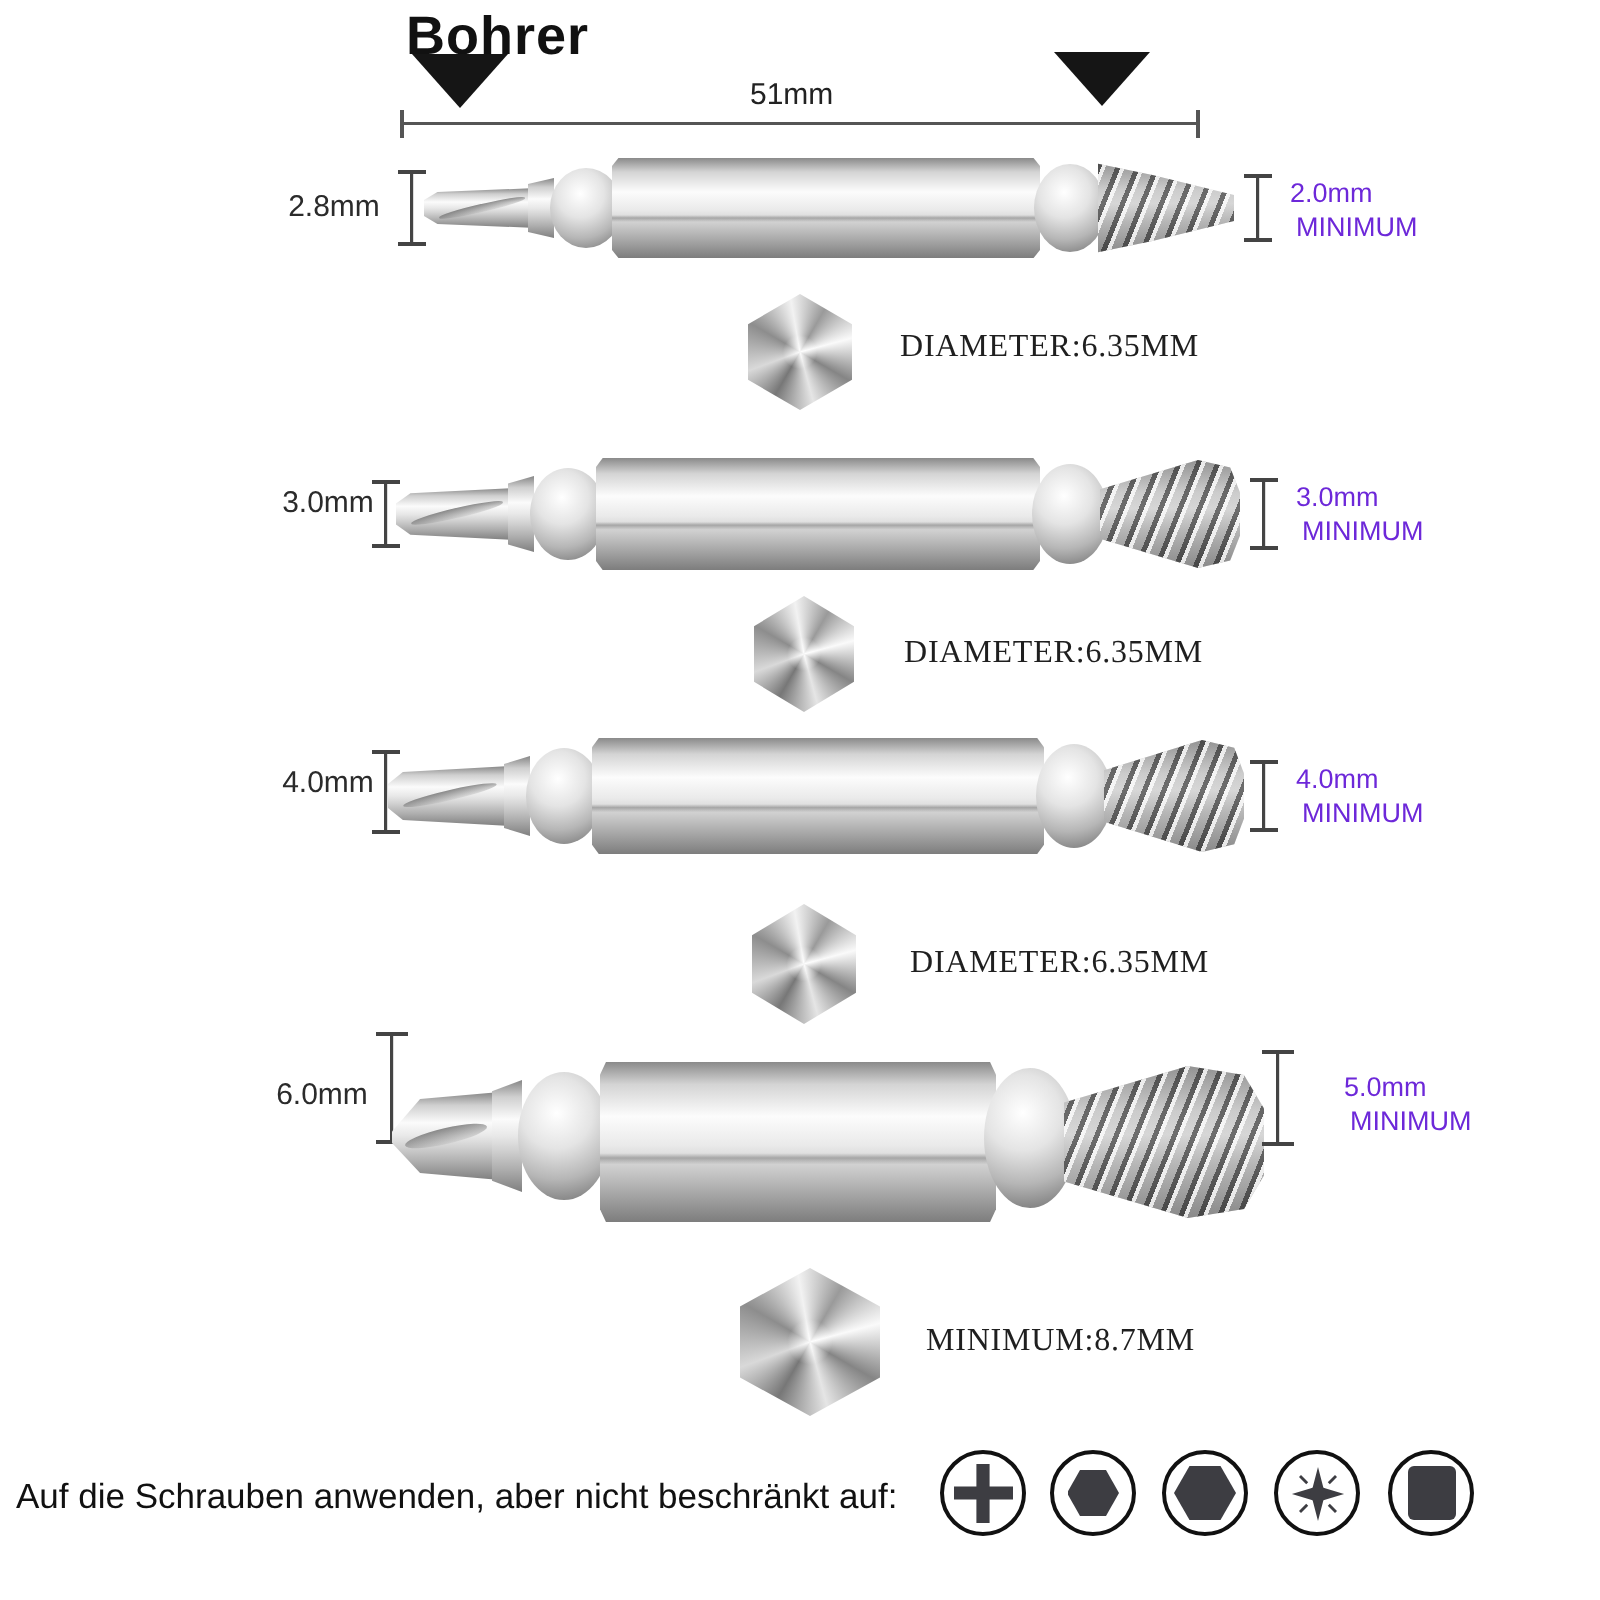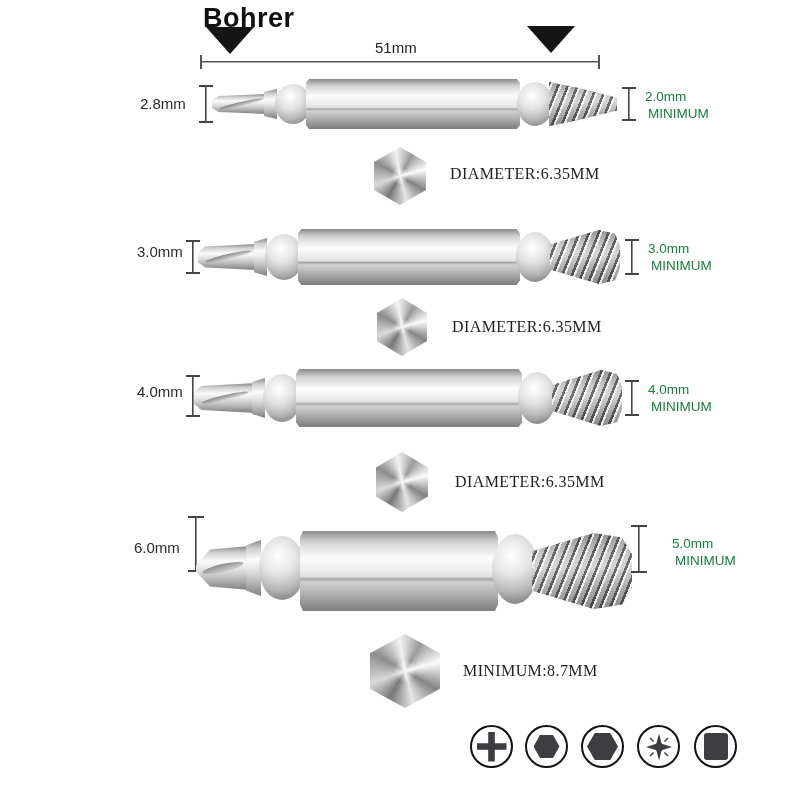--- a/index.html
+++ b/index.html
@@ -16,22 +16,22 @@
       linear-gradient(#555,#555) left center / 2px 100% no-repeat,
       linear-gradient(#555,#555) right center / 2px 100% no-repeat,
       linear-gradient(#555,#555) center / 100% 1.5px no-repeat; }
   .dim-label { font-size:15px; color:#222; }
 
   
   .ibeam { background:
       linear-gradient(#444,#444) top center / 100% 2px no-repeat,
       linear-gradient(#444,#444) bottom center / 100% 2px no-repeat,
       linear-gradient(#444,#444) center / 1.6px 100% no-repeat; }
-  .sz-label { font-size:15px; color:#2b2b2b; text-align:left; }
-  .min-label { font-size:13.5px; color:#15803d; line-height:17px; }
+  .sz-label { font-size:15px; color:#2b2b2b; text-align:center; }
+  .min-label { font-size:13.5px; color:#6d28d9; line-height:17px; }
   .min-label .w2 { padding-left:3px; }
 
   
   .metal { background:linear-gradient(180deg,#868686 0%,#cfcfcf 15%,#fbfbfb 35%,
       #e8e8e8 50%,#d2d2d2 62%,#adadad 80%,#808080 100%); }
   .tip { clip-path:polygon(0 30%,12% 10%,100% 0,100% 100%,12% 90%,0 70%); position:absolute; }
   .tip::after { content:""; position:absolute; left:12%; top:40%; width:78%; height:18%;
     background:linear-gradient(180deg,rgba(50,50,50,.55),rgba(140,140,140,.15));
     transform:rotate(-13deg); border-radius:50%; }
   .r4 .tip { clip-path:polygon(0 45%,26% 8%,100% 0,100% 100%,26% 92%,0 58%); }
@@ -178,20 +178,21 @@
     <div class="cone"></div>
     <div class="abs ibeam" style="left:631px;top:525px;width:16px;height:48px;"></div>
     <div class="abs min-label" style="left:672px;top:535px;">
       <div>5.0mm</div>
       <div class="w2">MINIMUM</div>
     </div>
   </div>
   <div class="hexagon" style="left:370px;top:634px;width:70px;height:74px;"></div>
   <div class="abs dia-label" style="left:463px;top:662px;">MINIMUM:8.7MM</div>
 
+  <div class="abs foot-text" style="left:8px;top:738px;">Auf die Schrauben anwenden, aber nicht beschränkt auf:</div>
 
   <div class="head-circle" style="left:470px;top:725px;">
     <div class="fill phillips"></div>
   </div>
   <div class="head-circle" style="left:525px;top:725px;">
     <div class="fill hex-s"></div>
   </div>
   <div class="head-circle" style="left:581px;top:725px;">
     <div class="fill hex-l"></div>
   </div>

